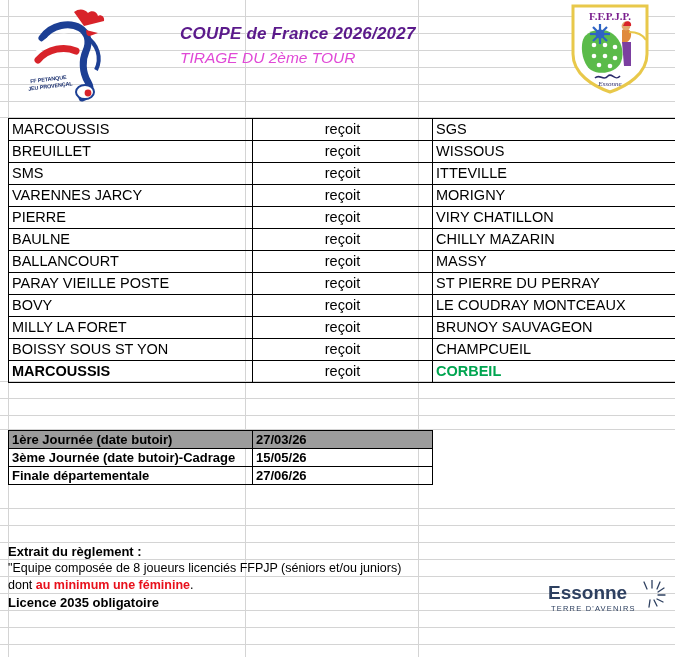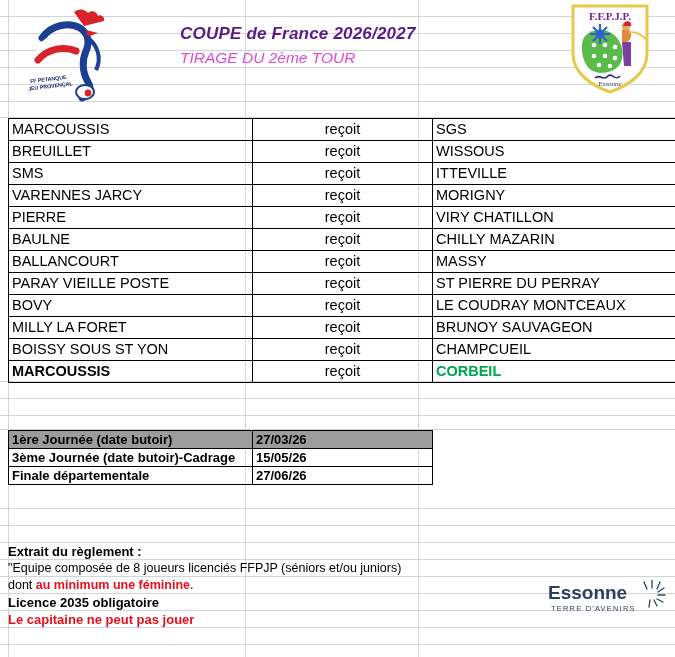--- a/index.html
+++ b/index.html
@@ -361,21 +361,20 @@
       </tbody>
   </table>
 
   <div class="rules">
     <div class="rule-line rule-title">Extrait du règlement :</div>
     <div class="rule-line rule-quote">"Equipe composée de 8 joueurs licenciés FFPJP (séniors et/ou juniors)</div>
     <div class="rule-line rule-quote">
       <span>dont </span><span class="rule-red">au minimum une féminine</span><span>.</span>
     </div>
     <div class="rule-line rule-bold">Licence 2035 obligatoire</div>
-    <div class="rule-line rule-redline">Le capitaine ne peut pas jouer</div>
   </div>
 
   <div class="logo-essonne">
     <svg width="118" height="34" viewBox="0 0 118 34">
       <text x="0" y="19" font-family="Liberation Sans, sans-serif" font-size="19" font-weight="bold" fill="#2E4060">Essonne</text>
       <g stroke="#2E4060" stroke-width="1.3" stroke-linecap="round">
         <line x1="96" y1="2" x2="99" y2="9"></line>
         <line x1="104" y1="0" x2="104" y2="8"></line>
         <line x1="112" y1="2" x2="109" y2="9"></line>
         <line x1="116" y1="8" x2="110" y2="12"></line>

